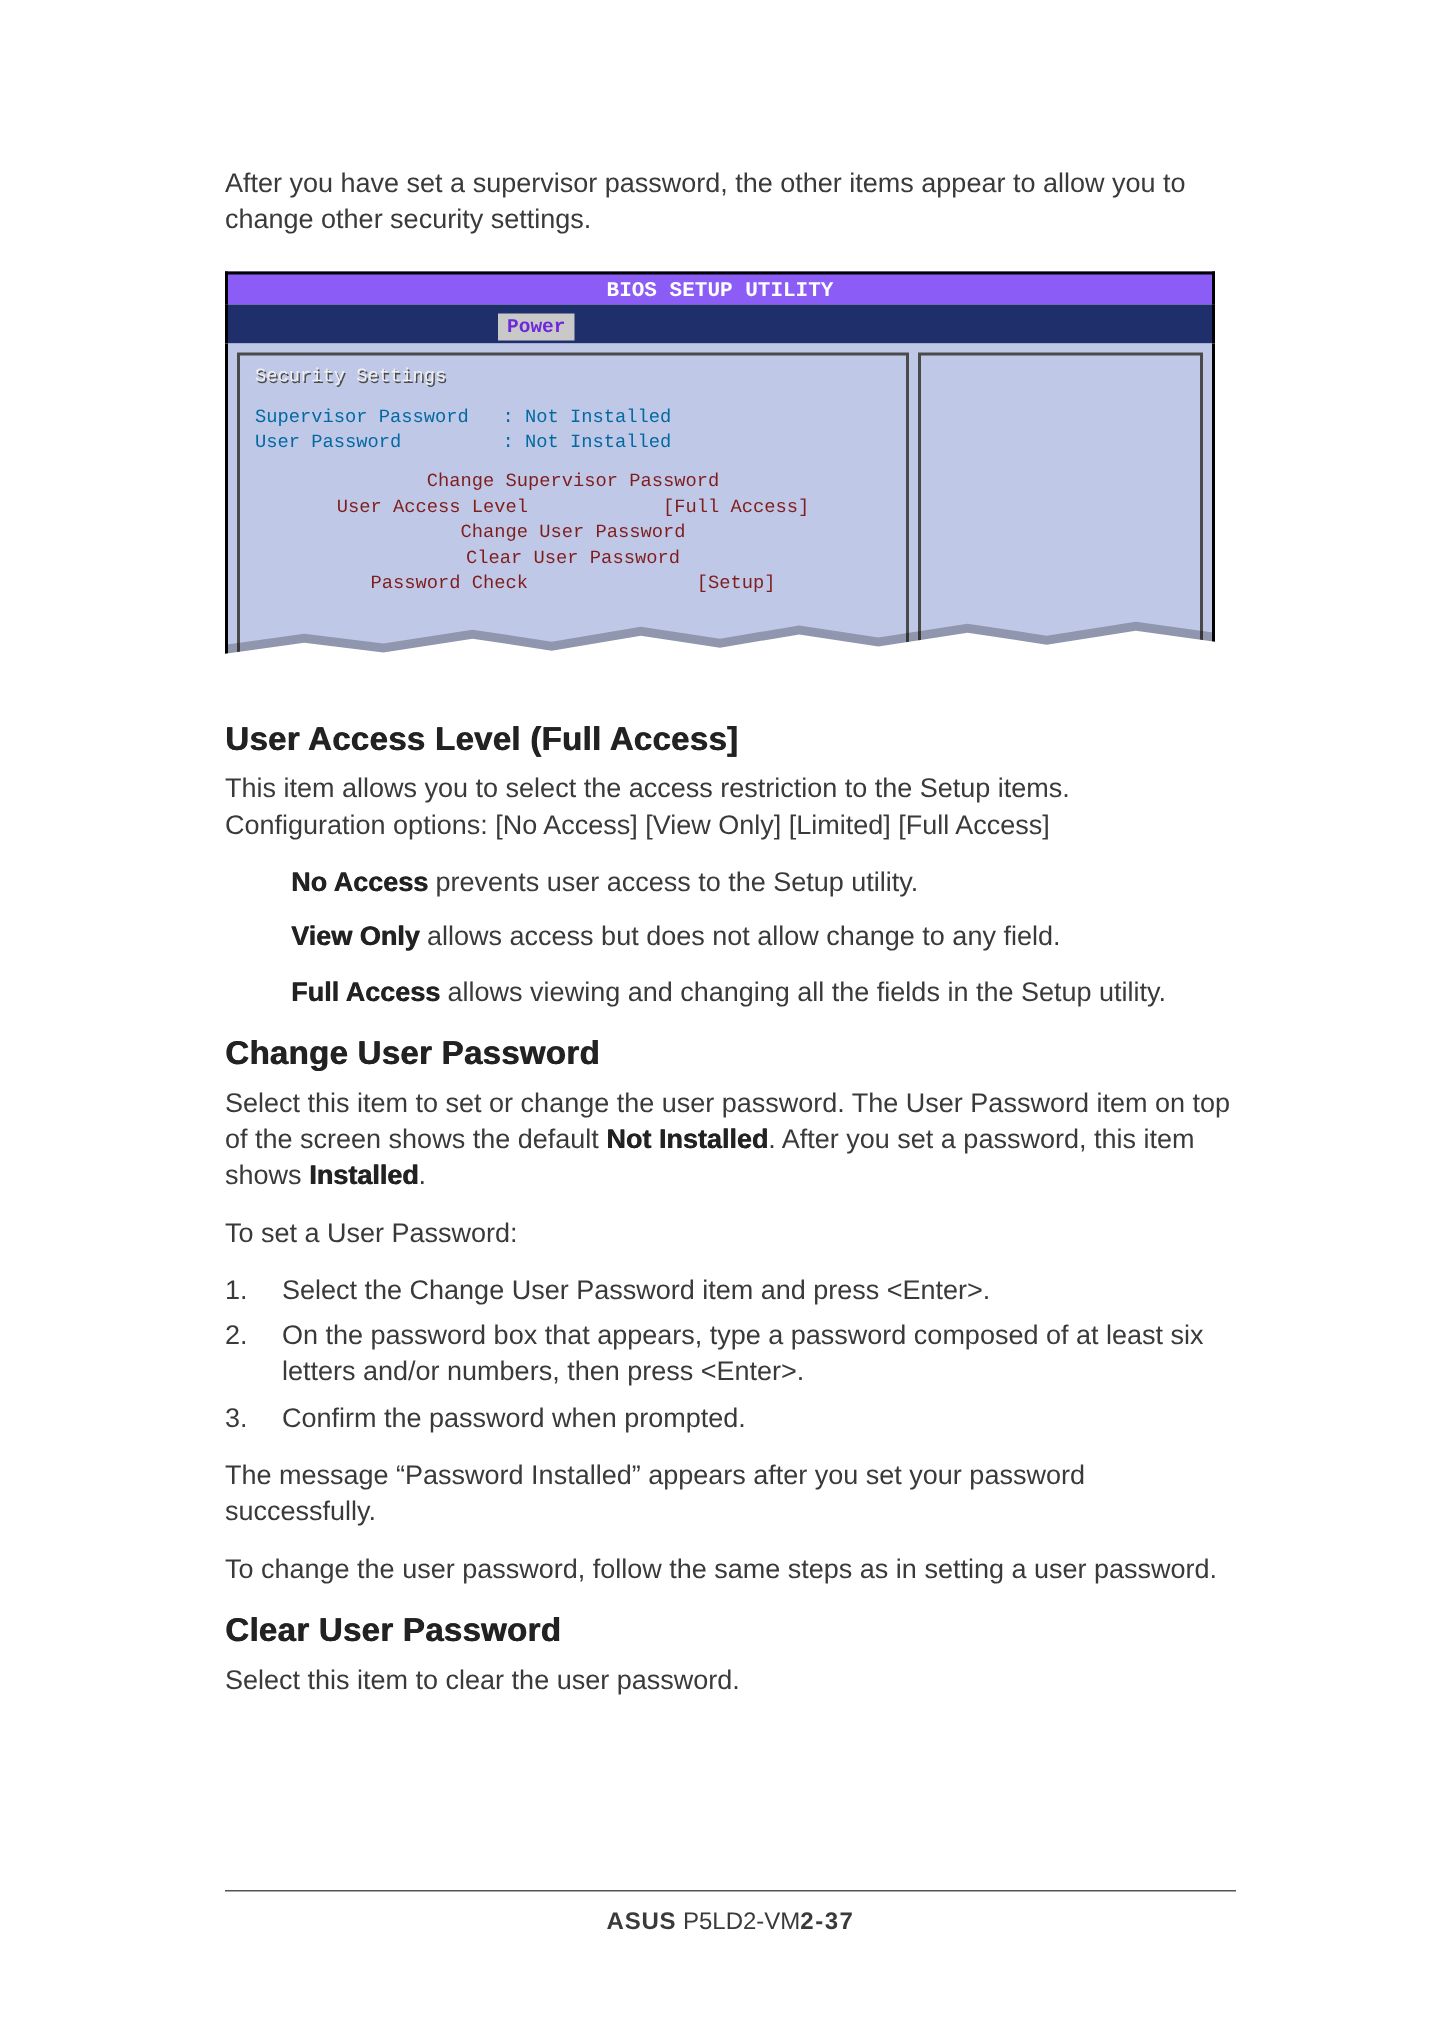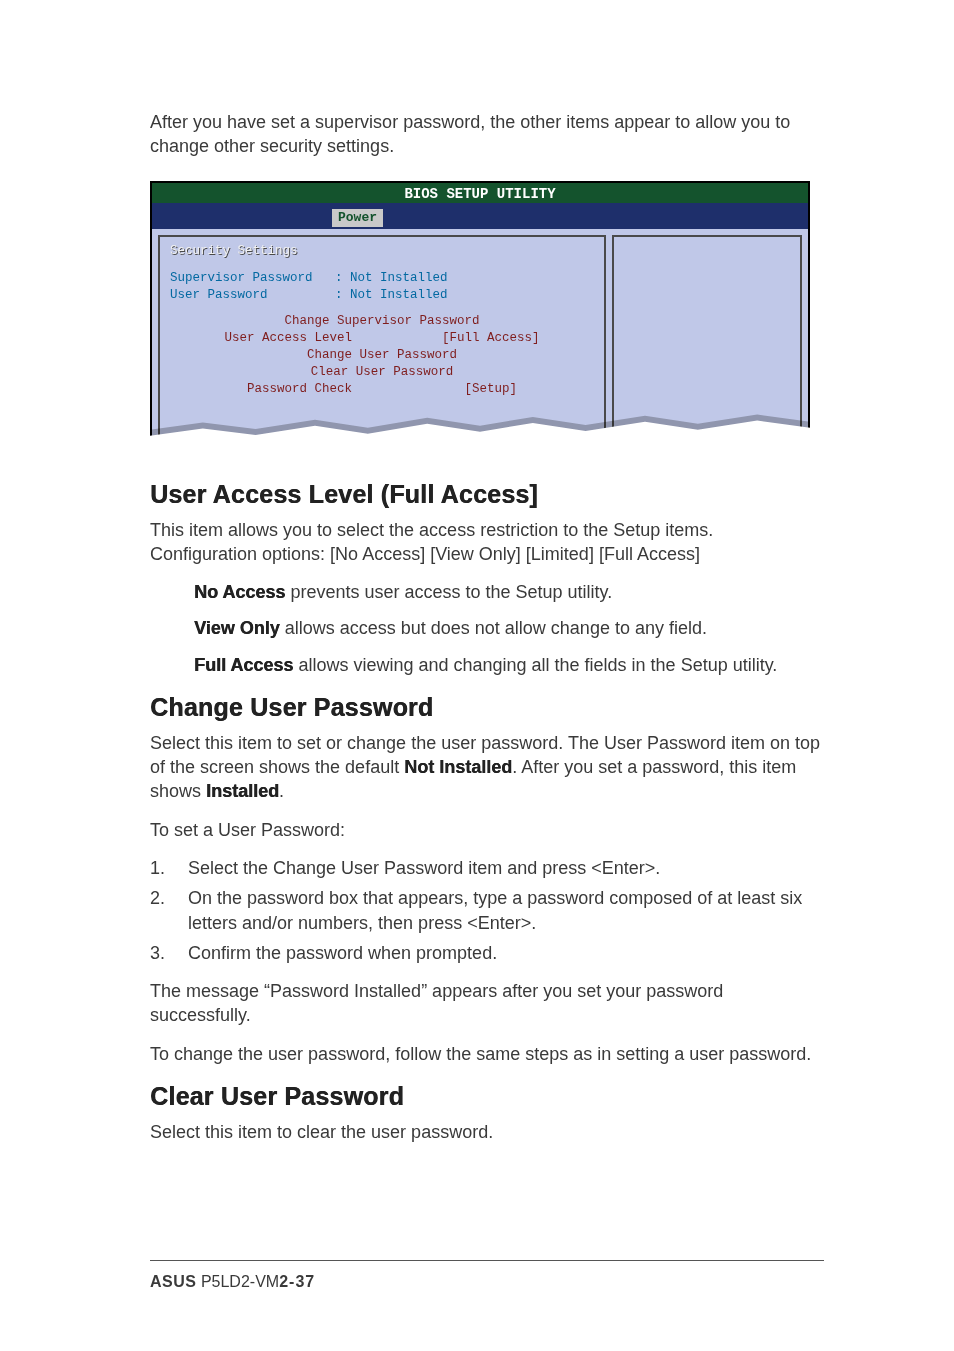--- a/index.html
+++ b/index.html
@@ -17,40 +17,40 @@
     margin-bottom: 22px;
   }
 
   
   .bios-wrap {
     width: 660px;
     margin: 0 0 30px 0;
     position: relative;
   }
   .bios-header {
-    background: #14532d;
+    background: #8b5cf6;
     color: #fff;
     font-family: "Courier New", monospace;
     font-weight: bold;
     font-size: 14px;
     text-align: center;
     padding: 2px 0 0 0;
     border: 2px solid #000;
     border-bottom: none;
   }
   .bios-tabs {
     background: #1e2f6b;
     padding: 0 0 1px 10px;
     border-left: 2px solid #000;
     border-right: 2px solid #000;
   }
   .bios-tab {
     display: inline-block;
     background: #c9c9c9;
-    color: #14532d;
+    color: #6d28d9;
     font-family: "Courier New", monospace;
     font-weight: bold;
     font-size: 13px;
     padding: 0 6px;
     margin-left: 170px;
   }
   .bios-body {
     background: #c0c8e8;
     border: 2px solid #000;
     border-top: none;
@@ -93,21 +93,21 @@
     position: absolute;
     left: -2px; right: -2px; bottom: -2px; height: 40px;
     background: rgba(0,0,0,0.25);
     clip-path: polygon(0% 55%, 8% 37%, 16% 53%, 25% 30%, 33% 50%, 42% 25%, 50% 45%, 58% 23%, 66% 43%, 75% 20%, 83% 40%, 92% 17%, 100% 35%, 100% 100%, 0% 100%);
   }
 
   
   h2.section {
     font-family: Arial, Helvetica, sans-serif;
     font-weight: 900;
-    font-size: 25px;
+    font-size: 22px;
     color: #222;
     margin-top: 14px;
     margin-bottom: 6px;
     letter-spacing: 0.2px;
     text-shadow: 0.5px 0 0 #222;
   }
   p { margin-bottom: 14px; }
   .indented-block {
     padding-left: 44px;
   }
@@ -141,21 +141,21 @@
     right: 130px;
     bottom: 90px;
     border-top: 1px solid #555;
   }
   .footer {
     position: absolute;
     left: 150px;
     right: 130px;
     bottom: 58px;
     display: flex;
-    justify-content: flex-start;
+    justify-content: center;
     font-size: 16px;
   }
   .footer .brand {
     font-weight: 900;
     letter-spacing: 0.5px;
   }
   .footer .model { font-weight: 500; }
   .footer .page { font-weight: 900; letter-spacing: 1px; }
 </style>
 </head>

